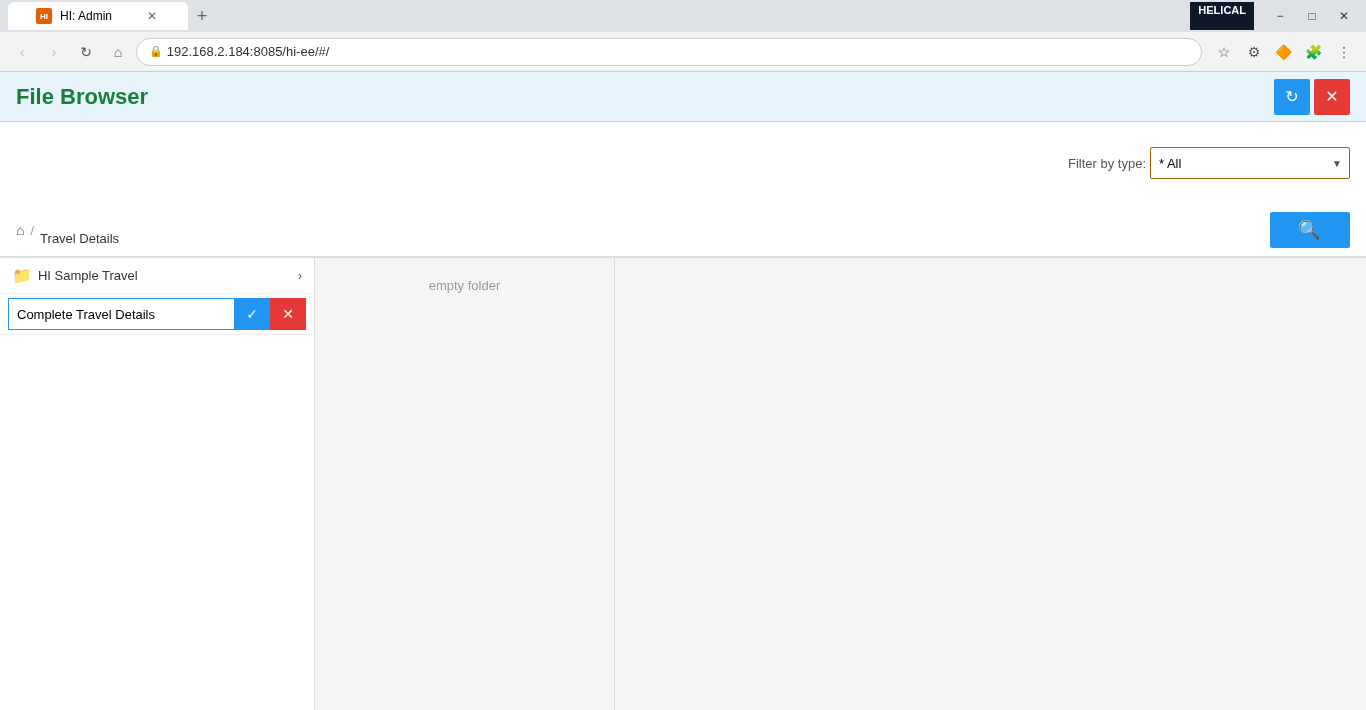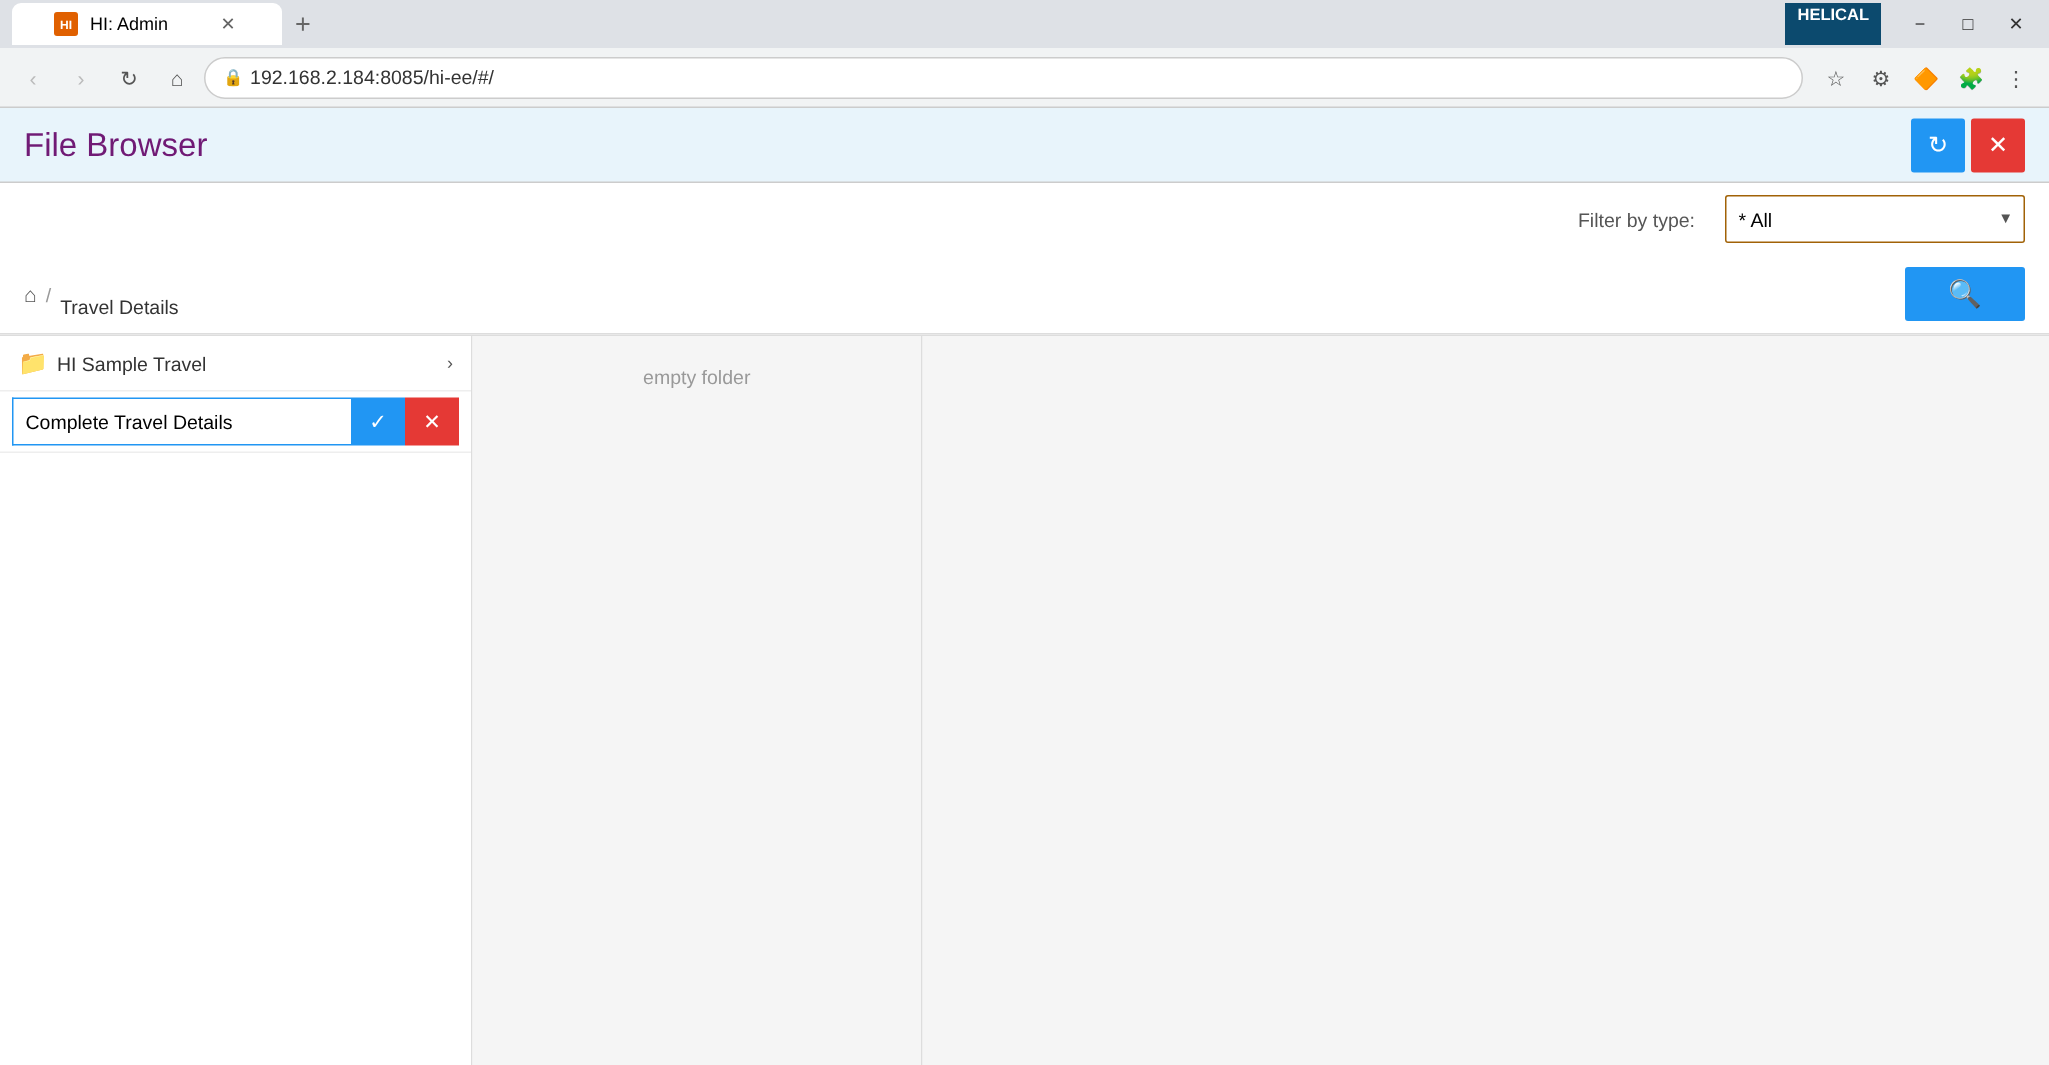--- a/index.html
+++ b/index.html
@@ -49,21 +49,21 @@
     .window-controls {
       margin-left: auto;
       display: flex; gap: 4px;
     }
     .win-ctrl {
       width: 28px; height: 28px;
       display: flex; align-items: center; justify-content: center;
       font-size: 12px; cursor: pointer; color: #333;
     }
     .helical-badge {
-      background: #0c4a6e;
+      background: #0f172a;
       color: #fff;
       font-size: 11px;
       padding: 2px 8px;
       margin-right: 8px;
       font-weight: bold;
     }
 
     
     .browser-addressbar {
       background: #f1f3f4;
@@ -106,22 +106,22 @@
     .app-header {
       background: #e8f4fb;
       height: 50px;
       display: flex;
       align-items: center;
       padding: 0 16px;
       border-bottom: 1px solid #ccc;
     }
     .app-title {
       font-size: 22px;
-      color: #701a75;
-      font-weight: normal;
+      color: #15803d;
+      font-weight: bold;
     }
     .app-header-actions {
       margin-left: auto;
       display: flex; gap: 4px;
     }
     .btn-refresh {
       background: #2196F3;
       color: #fff;
       border: none;
       width: 36px; height: 36px;
@@ -139,22 +139,22 @@
       cursor: pointer;
       font-size: 16px;
       border-radius: 2px;
     }
 
     
     .filter-bar {
       display: flex;
       align-items: center;
       justify-content: flex-end;
-      padding: 8px 16px;
-      gap: 20px;
+      padding: 25px 16px;
+      gap: 4px;
       background: #fff;
     }
     .filter-label { color: #555; font-size: 13px; }
     .filter-select {
       border: 1px solid #a16207;
       border-radius: 2px;
       padding: 4px 8px;
       font-size: 13px;
       width: 200px;
       height: 32px;

